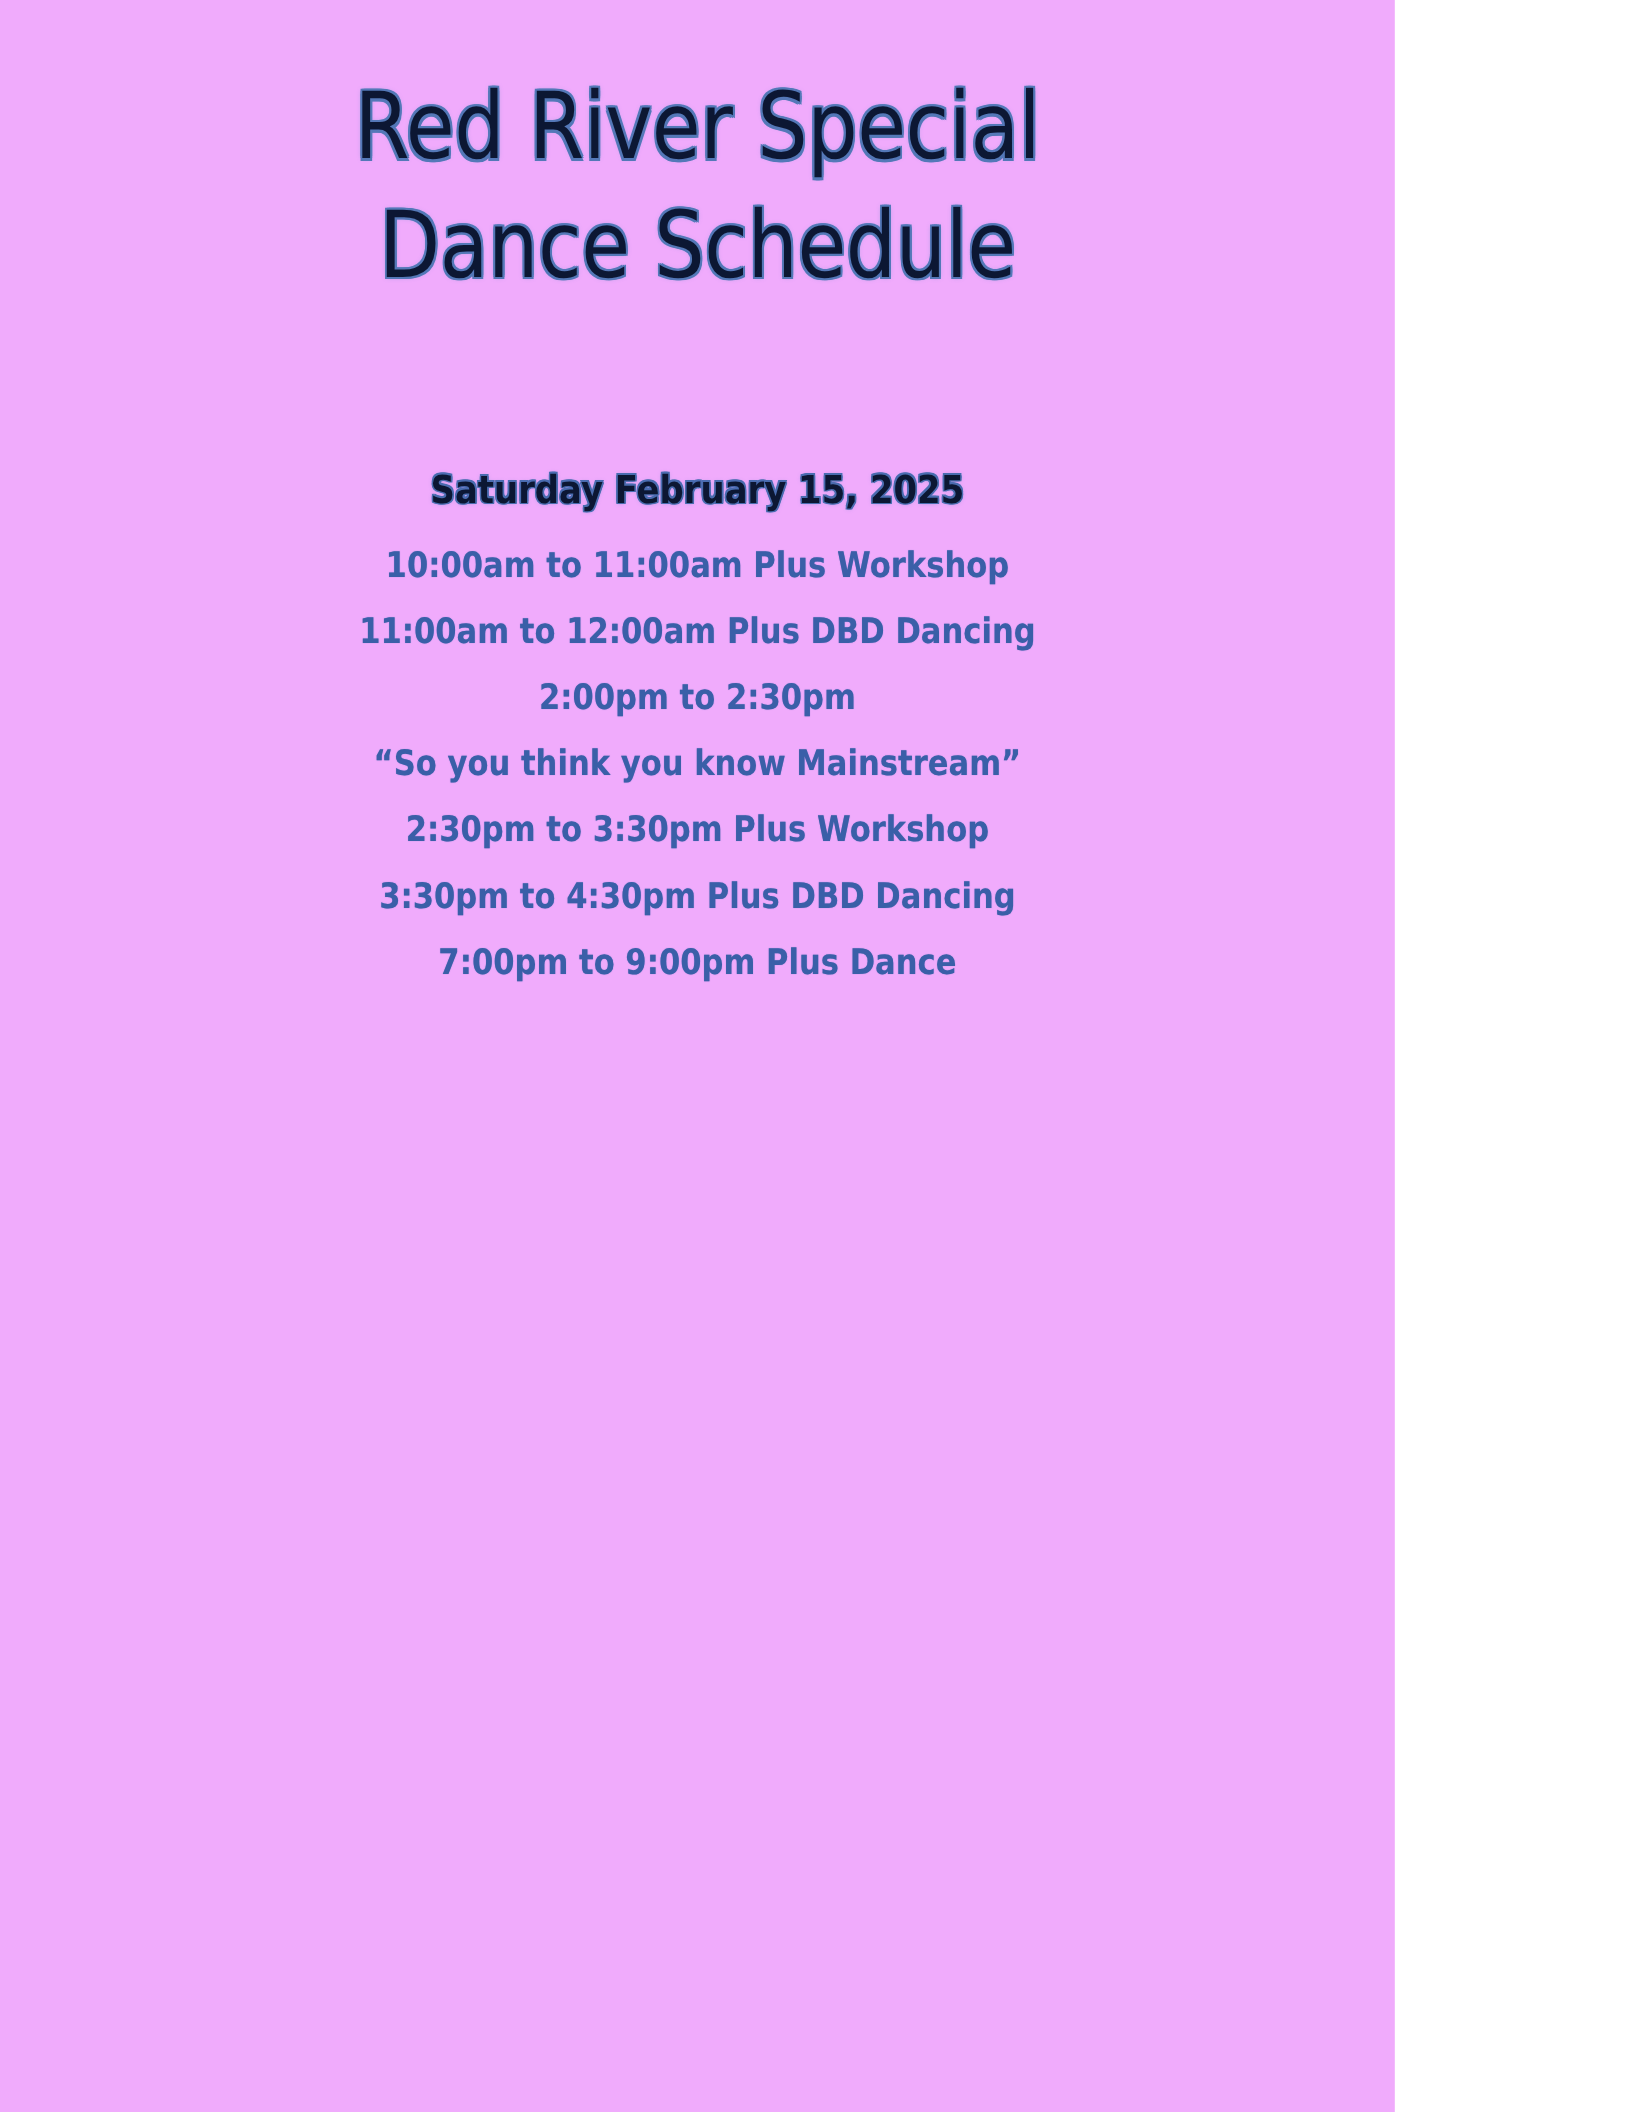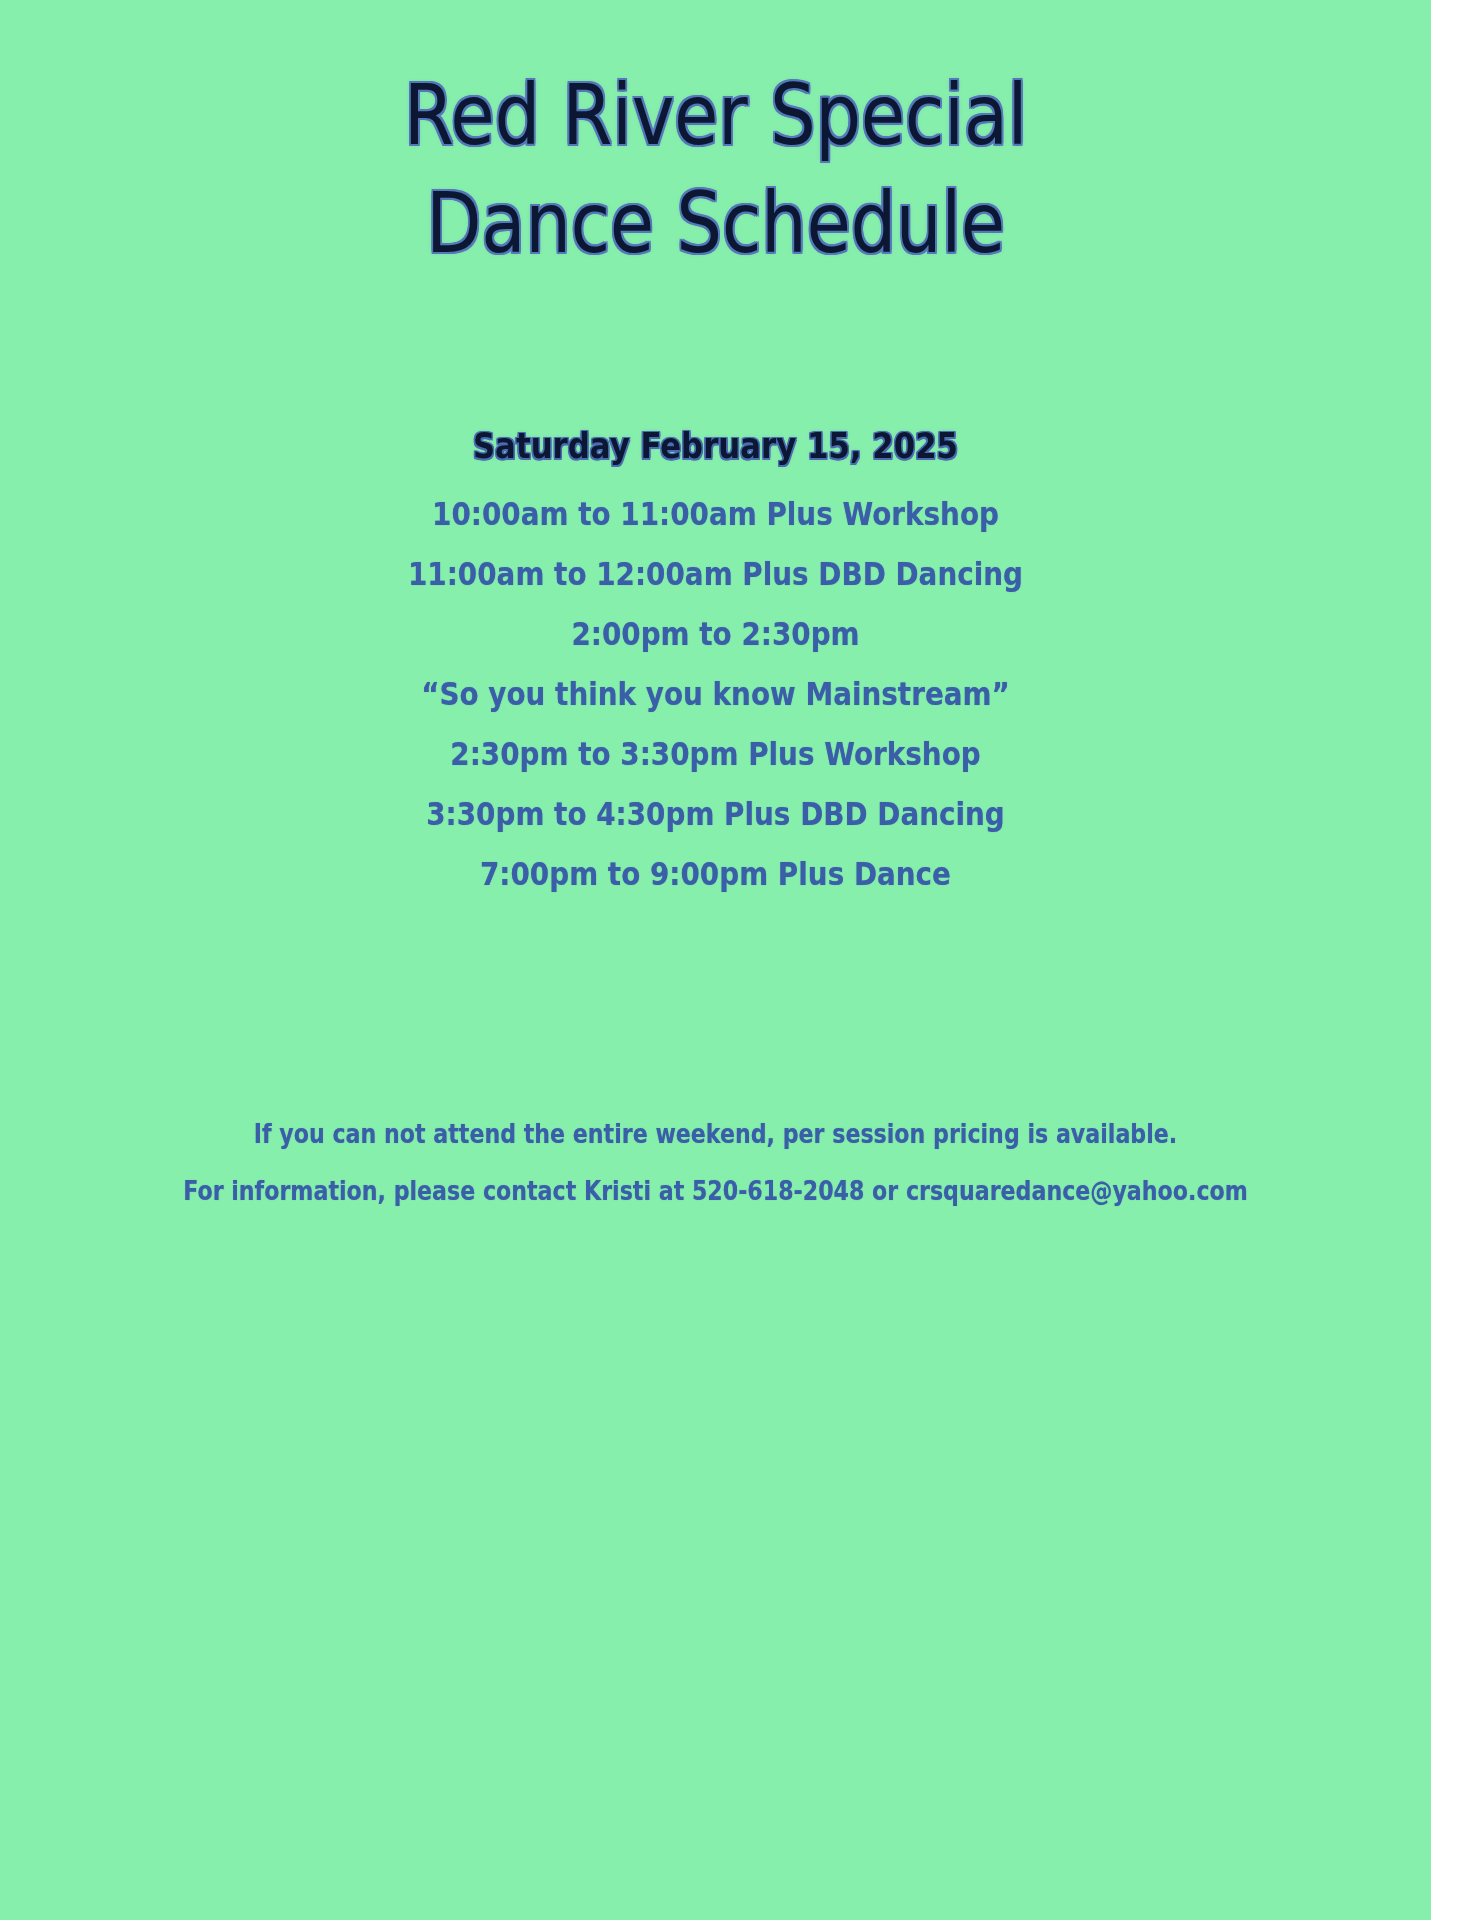--- a/index.html
+++ b/index.html
@@ -8,26 +8,26 @@
   }
   body {
     width: 1484px;
     height: 1920px;
     background: #ffffff;
     font-family: "Liberation Sans", "DejaVu Sans", sans-serif;
     overflow: hidden;
   }
 
   .page {
-    width: 1431px;
+    width: 1268px;
     height: 1920px;
     box-sizing: border-box;
     padding: 0;
     position: relative;
-    background: #86efac;
+    background: #f0abfc;
   }
 
   
   .title-block {
     text-align: center;
     padding-top: 62px;
   }
   .title-line {
     font-size: 84px;
     line-height: 1.28;
@@ -133,19 +133,14 @@
     <div class="session-line">3:30pm to 4:30pm Plus DBD Dancing</div>
     <div class="gap-sm"></div>
     <div class="session-line">7:00pm to 9:00pm Plus Dance</div>
   </div>
 
   <div class="gap-block-lg"></div>
 
 
   <div class="gap-footer"></div>
 
-  <div class="footer-block">
-    <div class="footer-line">If you can not attend the entire weekend, per session pricing is available.</div>
-    <div class="gap-foot-inner"></div>
-    <div class="footer-line">For information, please contact Kristi at 520-618-2048 or crsquaredance@yahoo.com</div>
-  </div>
 
 </div>
 
 </body></html>

